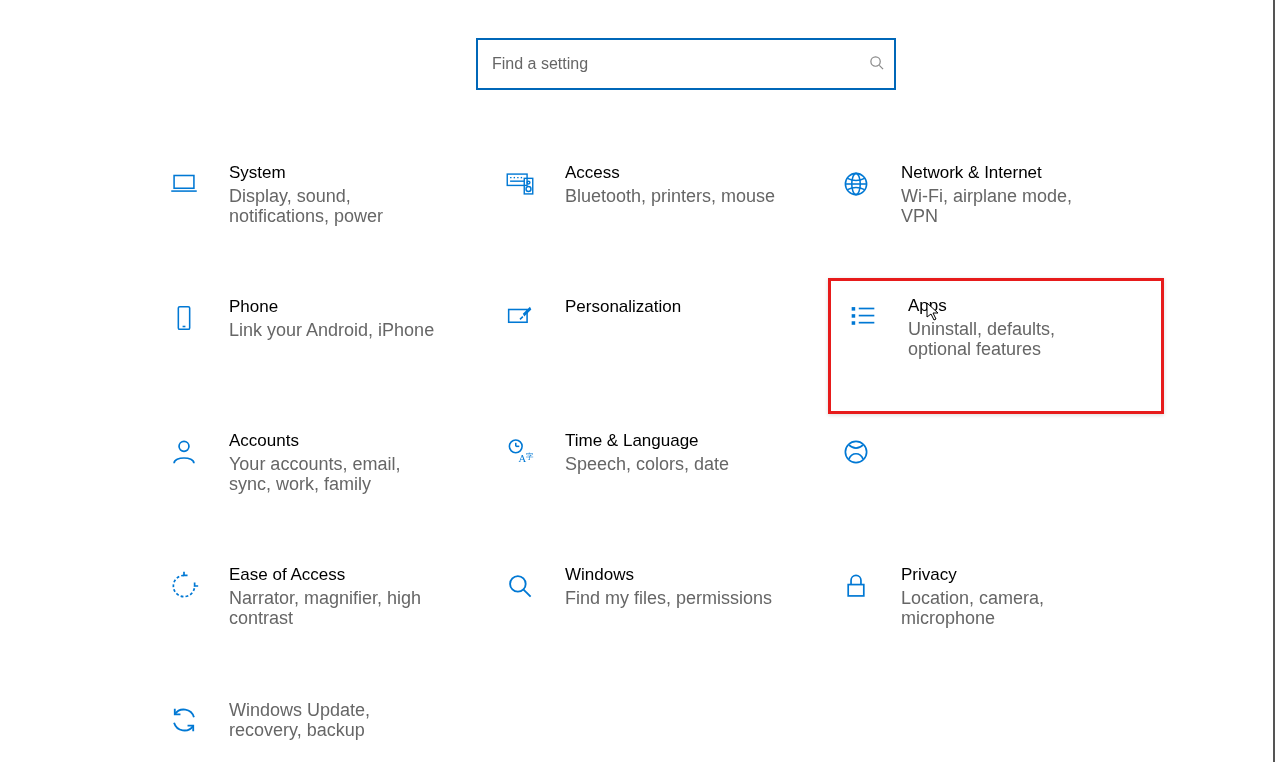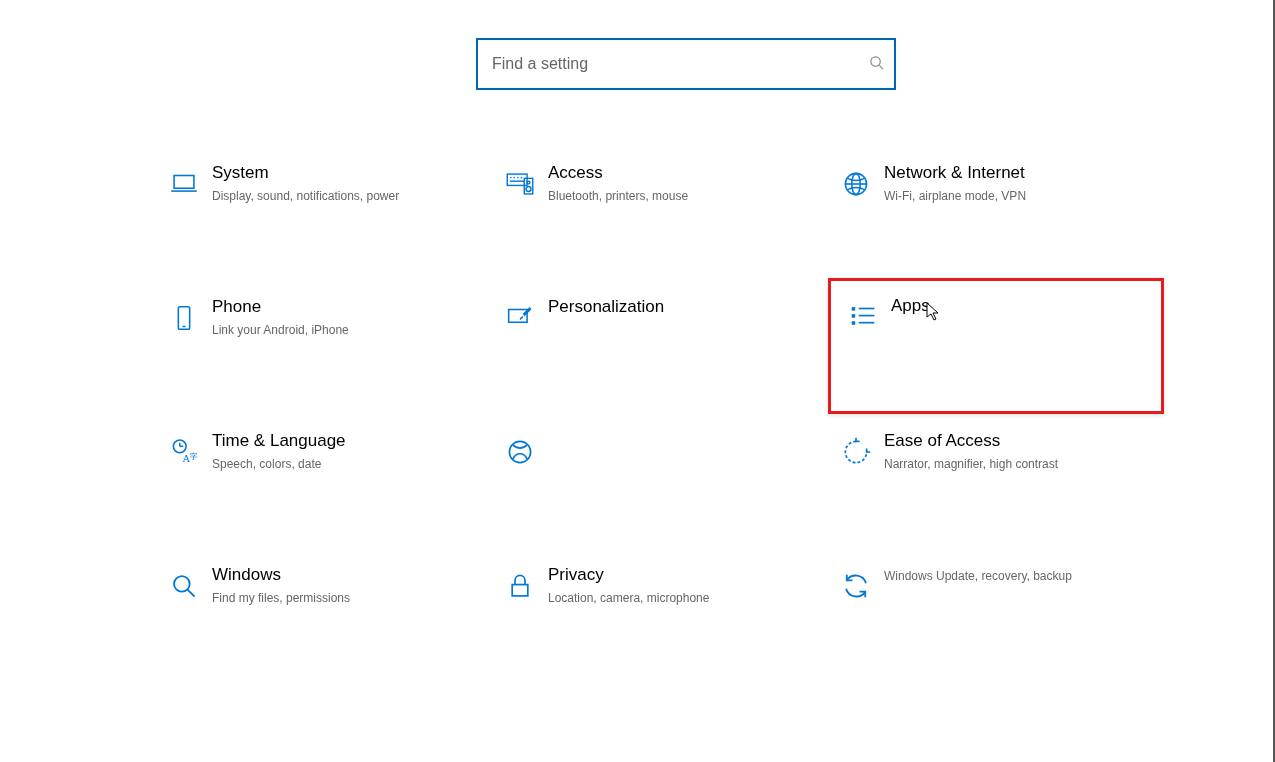--- a/index.html
+++ b/index.html
@@ -69,31 +69,31 @@
     width: 44px;
     height: 44px;
     flex: 0 0 44px;
     color: #0078d4;
     display: flex;
     align-items: center;
     justify-content: center;
   }
   .tile-icon svg { width: 34px; height: 34px; }
   .tile-text {
-    margin-left: 6px;
+    margin-left: 23px;
     padding-right: 18px;
     max-width: 230px;
   }
   .tile-title {
     font-size: 17px;
     color: #000;
     line-height: 22px;
   }
   .tile-desc {
-    font-size: 12px;
+    font-size: 18px;
     color: #666;
     line-height: 20px;
     margin-top: 2px;
   }
   .highlight {
     border: 3px solid #e71b1b;
     box-shadow: 0 1px 4px rgba(0,0,0,0.15);
     padding: 14px 10px 12px 10px;
     margin: -6px 0 0 -6px;
   }
@@ -204,23 +204,36 @@
           <rect x="8" y="10" width="5" height="5" fill="currentColor" stroke="none"></rect>
           <rect x="8" y="20" width="5" height="5" fill="currentColor" stroke="none"></rect>
           <rect x="8" y="30" width="5" height="5" fill="currentColor" stroke="none"></rect>
           <line x1="18" y1="12" x2="40" y2="12"></line>
           <line x1="18" y1="22" x2="40" y2="22"></line>
           <line x1="18" y1="32" x2="40" y2="32"></line>
         </svg>
       </div>
       <div class="tile-text">
         <div class="tile-title">Apps</div>
-      </div>
-    </div>
-
+        <div class="tile-desc">Uninstall, defaults, optional features</div>
+      </div>
+    </div>
+
+    <div class="tile">
+      <div class="tile-icon">
+        <svg viewBox="0 0 48 48" fill="none" stroke="currentColor" stroke-width="2.4">
+          <circle cx="24" cy="16" r="7"></circle>
+          <path d="M10 40 C10 30 38 30 38 40"></path>
+        </svg>
+      </div>
+      <div class="tile-text">
+        <div class="tile-title">Accounts</div>
+        <div class="tile-desc">Your accounts, email, sync, work, family</div>
+      </div>
+    </div>
 
     <div class="tile">
       <div class="tile-icon">
         <svg viewBox="0 0 48 48" fill="none" stroke="currentColor" stroke-width="2.2">
           <circle cx="18" cy="16" r="9"></circle>
           <line x1="18" y1="16" x2="18" y2="11"></line>
             <line x1="18" y1="16" x2="23" y2="16"></line>
           <text x="22" y="38" font-size="15" fill="currentColor" stroke="none" font-family="Segoe UI">A</text>
           <text x="32" y="34" font-size="11" fill="currentColor" stroke="none" font-family="Segoe UI">字</text>
         </svg>

